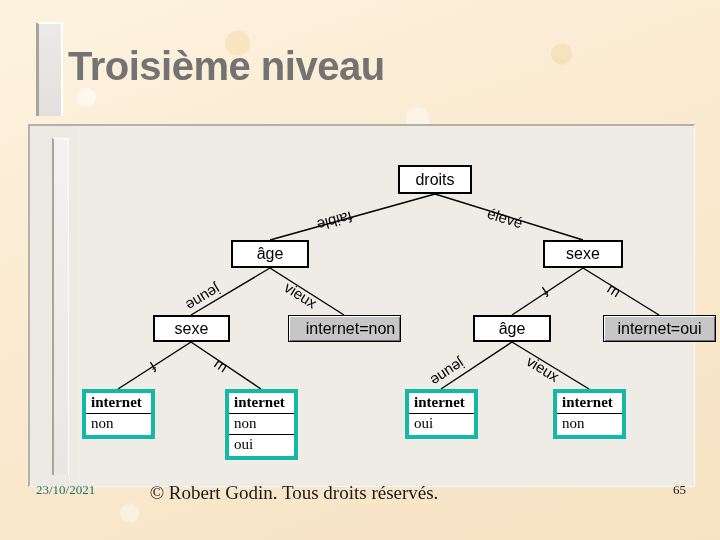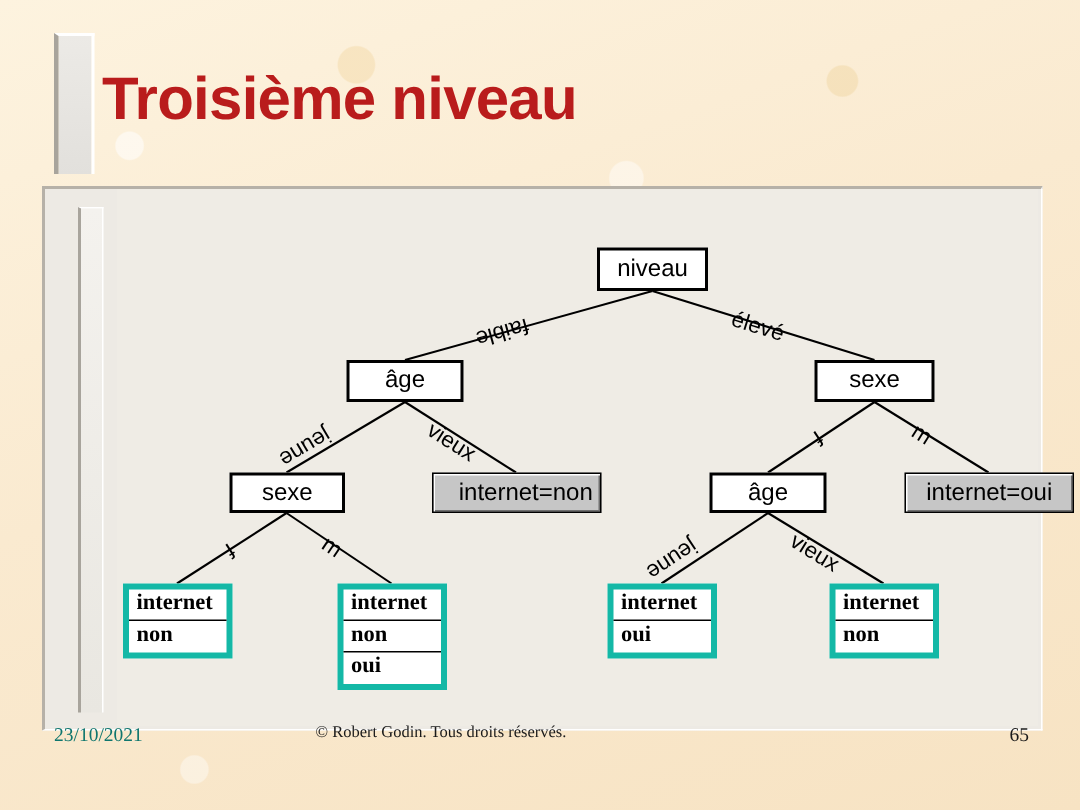--- a/index.html
+++ b/index.html
@@ -31,21 +31,21 @@
   
   #title-accent{
     position:absolute; left:36px; top:22px; width:22px; height:92px;
     background:linear-gradient(180deg,#eceae6,#e2e0dc);
     border-left:3px solid #a8a49c;
     border-top:2px solid #ffffff;
     border-right:2px solid #ffffff;
   }
   #page-title{
     position:absolute; left:68px; top:44px;
-    font-size:40px; font-weight:bold; color:#b91c1c;
+    font-size:40px; font-weight:bold; color:#737373;
     letter-spacing:-0.5px; white-space:nowrap;
   }
 
   
   #content-panel{
     position:absolute; left:28px; top:124px; width:664px; height:360px;
     background:#edeae4;
     border-top:2px solid #b6b1a8;
     border-left:2px solid #b6b1a8;
     border-right:1px solid #ffffff;
@@ -78,39 +78,39 @@
     box-shadow: inset 1px 1px 0 #ffffff, inset -1px -1px 0 #6f6f6f;
   }
 
   .tbl{
     position:absolute; box-sizing:border-box;
     border:4px solid #14b8a6; background:#ffffff;
     font-family:"Liberation Serif", serif;
   }
   .tbl .th, .tbl .td{
     box-sizing:border-box; height:21px; line-height:19px;
-    padding:0 5px; font-size:15px; color:#000; white-space:nowrap;font-weight:bold;
+    padding:0 5px; font-size:15px; color:#000; white-space:nowrap;
   }
   .tbl .th{ font-weight:bold; border-bottom:1px solid #000; }
   .tbl .td{ border-bottom:1px solid #000; }
   .tbl .td:last-child{ border-bottom:none; }
 
   .edge-label{
     position:absolute; font-size:15px; color:#000;
     white-space:nowrap; transform-origin:left center;
   }
 
   
   #footer-date{
     position:absolute; left:36px; top:482px;
     font-family:"Liberation Serif", serif; font-size:13px; color:#0f766e;
   }
   #footer-copyright{
     position:absolute; left:0; top:482px; width:588px; text-align:center;
-    font-family:"Liberation Serif", serif; font-size:11px; color:#1a1a1a;
+    font-family:"Liberation Serif", serif; font-size:19px; color:#1a1a1a;
   }
   #footer-pagenum{
     position:absolute; right:34px; top:482px;
     font-family:"Liberation Serif", serif; font-size:13px; color:#1a1a1a;margin-left:48px;
   }
 </style>
 </head>
 <body>
 
 <div id="bg-texture"></div>
@@ -128,21 +128,21 @@
         <line x1="192" y1="142" x2="113" y2="189" stroke="#000000" stroke-width="1.4"></line>
         <line x1="192" y1="142" x2="266" y2="189" stroke="#000000" stroke-width="1.4"></line>
         <line x1="505" y1="142" x2="434" y2="189" stroke="#000000" stroke-width="1.4"></line>
         <line x1="505" y1="142" x2="581" y2="189" stroke="#000000" stroke-width="1.4"></line>
         <line x1="113" y1="216" x2="40" y2="263" stroke="#000000" stroke-width="1.4"></line>
         <line x1="113" y1="216" x2="183" y2="263" stroke="#000000" stroke-width="1.4"></line>
         <line x1="434" y1="216" x2="363" y2="263" stroke="#000000" stroke-width="1.4"></line>
         <line x1="434" y1="216" x2="511" y2="263" stroke="#000000" stroke-width="1.4"></line>
       </svg>
     <div id="tree-nodes">
-        <div class="node" style="left: 320px; top: 39px; width: 74px; height: 29px;">niveau</div>
+        <div class="node" style="left: 320px; top: 39px; width: 74px; height: 29px;">droits</div>
         <div class="node" style="left: 153px; top: 114px; width: 78px; height: 28px;">âge</div>
         <div class="node" style="left: 465px; top: 114px; width: 80px; height: 28px;">sexe</div>
         <div class="node" style="left: 75px; top: 189px; width: 77px; height: 27px;">sexe</div>
         <div class="node leaf" style="left: 210px; top: 189px; width: 113px; height: 27px; padding-left: 12px;">internet=non</div>
         <div class="node" style="left: 395px; top: 189px; width: 78px; height: 27px;">âge</div>
         <div class="node leaf" style="left: 525px; top: 189px; width: 113px; height: 27px;">internet=oui</div>
       </div>
     <div id="tree-labels">
         <div class="edge-label" style="left: 274px; top: 82px; transform: rotate(164.42deg);">faible</div>
         <div class="edge-label" style="left: 410px; top: 78px; transform: rotate(17.27deg);">élevé</div>

